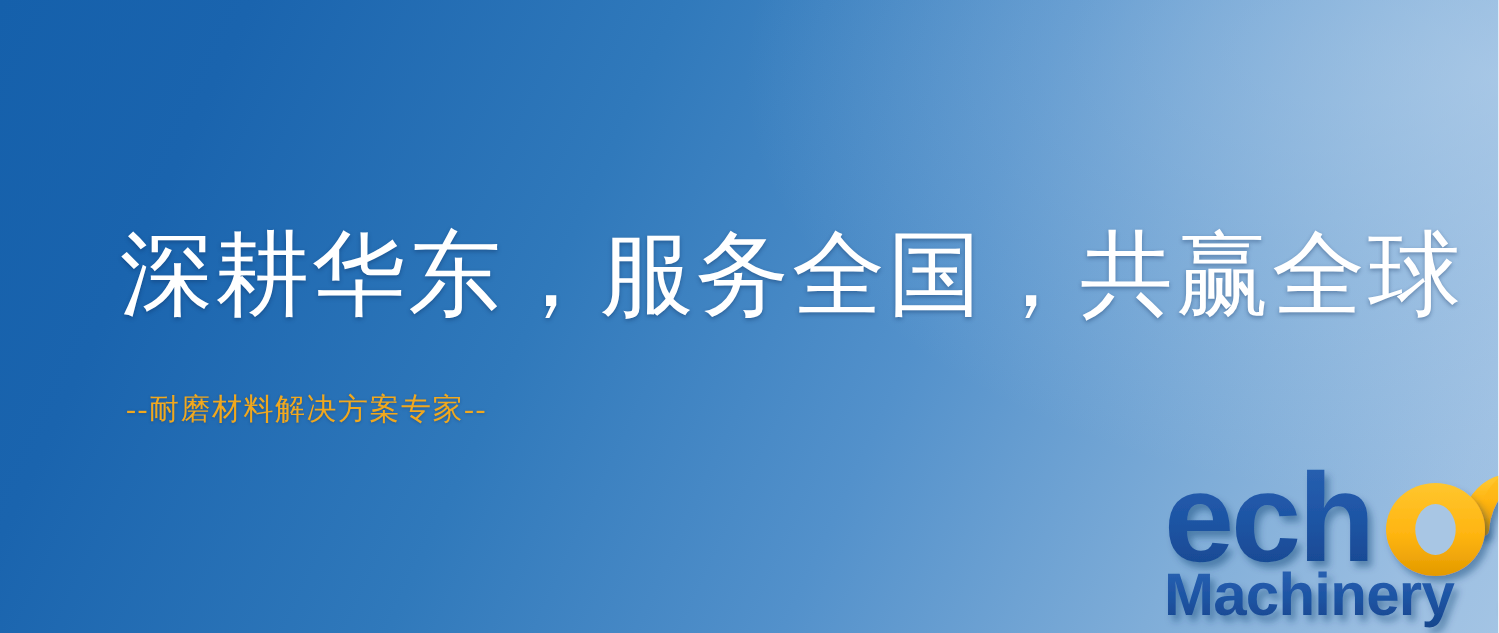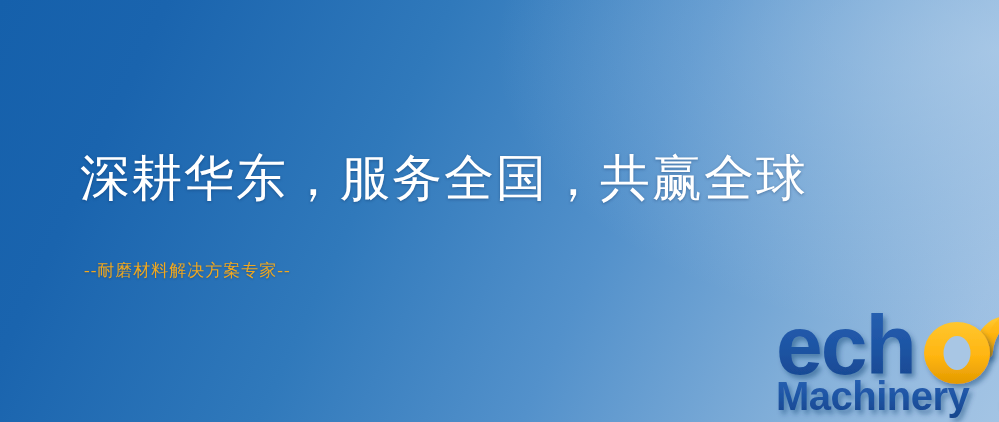--- a/index.html
+++ b/index.html
@@ -31,34 +31,34 @@
         rgba(190,214,238,0.22) 40%,
         rgba(190,214,238,0.0) 72%);
     pointer-events:none;
   }
 
   
   #headline {
     position:absolute;
     left:80px; top:152px;
     font-family:"Liberation Serif","DejaVu Serif",serif;
-    font-size:50px;
+    font-size:62px;
     line-height:1.05;
     color:#ffffff;
     letter-spacing:2px;
     white-space:nowrap;
     text-shadow:0 1px 3px rgba(10,40,85,0.38);
   }
 
   
   #subtitle {
     position:absolute;
     left:84px; top:262px;
     font-family:"Liberation Serif","DejaVu Serif",serif;
-    font-size:17px;
+    font-size:20px;
     line-height:1.1;
     color:#f0a81e;
     letter-spacing:1px;
     white-space:nowrap;
     text-shadow:0 1px 2px rgba(20,50,95,0.35);
   }
 
   
   #logo {
     position:absolute;

